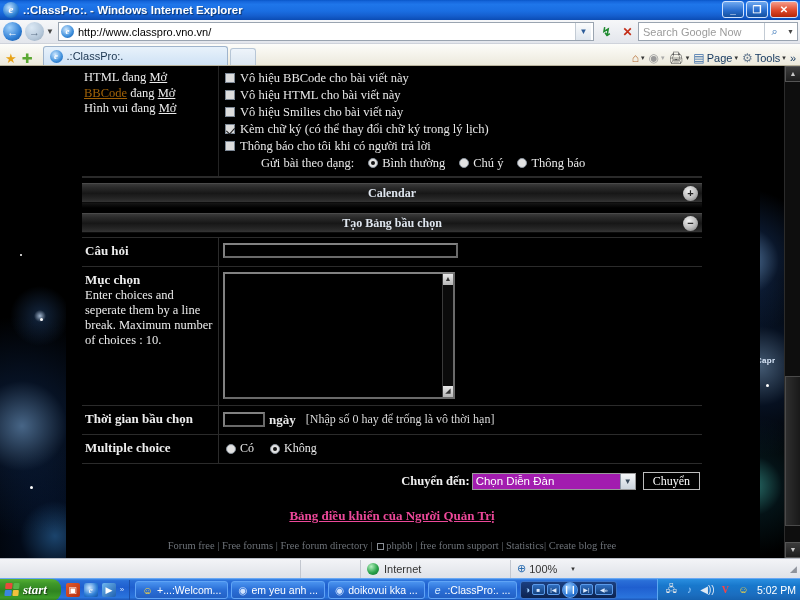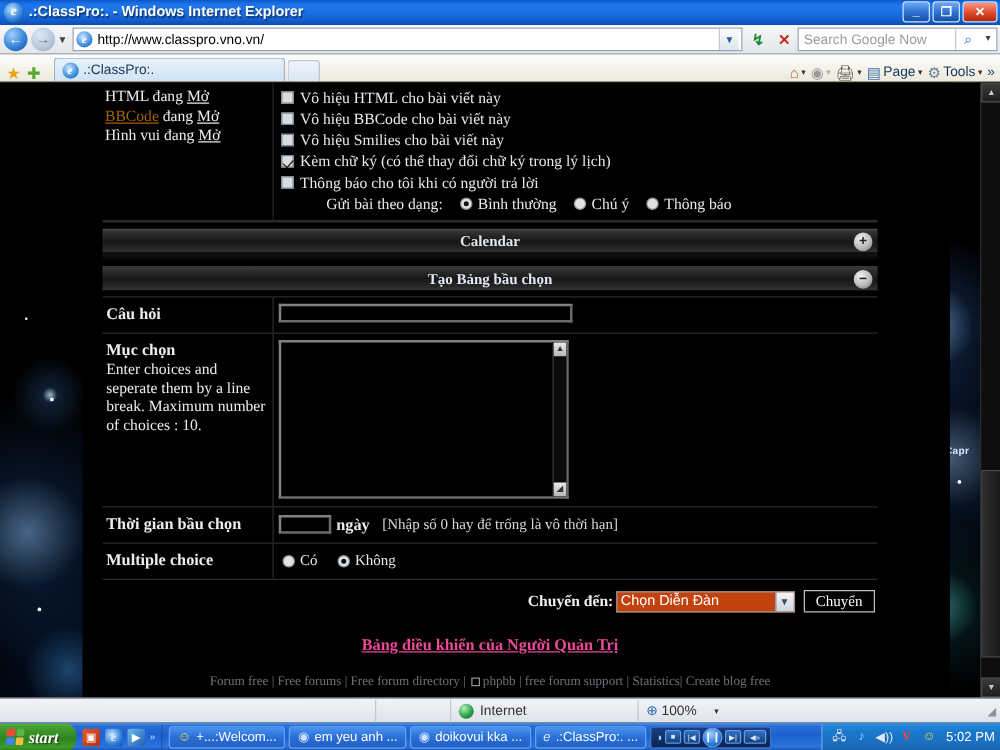--- a/index.html
+++ b/index.html
@@ -208,21 +208,21 @@
     height:11px;background:linear-gradient(to bottom,#e9e9e9,#b6b6b6);
     color:#333;font-size:7px;text-align:center;line-height:10px;
   }
   .note{color:#d9d9d9;font-size:12px;margin-left:6px;line-height:15px;}
   .unit{font-weight:bold;font-size:13px;margin:0 4px 0 4px;}
 
   
   .jumprow{display:flex;justify-content:flex-end;align-items:center;padding:8px 2px 6px 0;}
   .jumplbl{font-weight:bold;font-size:12.5px;margin-right:2px;color:#f0f0f0;}
   .sel{
-    width:143px;height:17px;background:#c2410c;border:1px solid #9a9a9a;
+    width:164px;height:17px;background:#a21caf;border:1px solid #9a9a9a;
     display:flex;align-items:center;color:#fff;font-size:11.5px;
     font-family:"Liberation Sans",sans-serif;padding-left:3px;
   }
   .sel .arr{
     margin-left:auto;width:15px;height:15px;display:flex;align-items:center;justify-content:center;
     background:linear-gradient(to bottom,#f4f6f8,#ccd4dd);color:#3a4a5c;font-size:8px;border-left:1px solid #8d99a6;
   }
   .gobtn{
     margin-left:7px;height:18px;padding:0 9px;display:flex;align-items:center;
     background:#000;border:1px solid #bdbdbd;color:#fff;font-size:12px;
@@ -408,25 +408,25 @@
           <div>
             <a href="#">BBCode</a><span> đang </span><span class="u">Mở</span>
           </div>
           <div>
             <span>Hình vui đang </span><span class="u">Mở</span>
           </div>
         </div>
         <div class="optbox-right">
           <div class="optrow">
             <span class="cb"></span>
-            <span>Vô hiệu HTML cho bài viết này</span>
+            <span>Vô hiệu BBCode cho bài viết này</span>
           </div>
           <div class="optrow">
             <span class="cb"></span>
-            <span>Vô hiệu BBCode cho bài viết này</span>
+            <span>Vô hiệu HTML cho bài viết này</span>
           </div>
           <div class="optrow">
             <span class="cb"></span>
             <span>Vô hiệu Smilies cho bài viết này</span>
           </div>
           <div class="optrow">
             <span class="cb on"></span>
             <span>Kèm chữ ký (có thể thay đổi chữ ký trong lý lịch)</span>
           </div>
           <div class="optrow">

